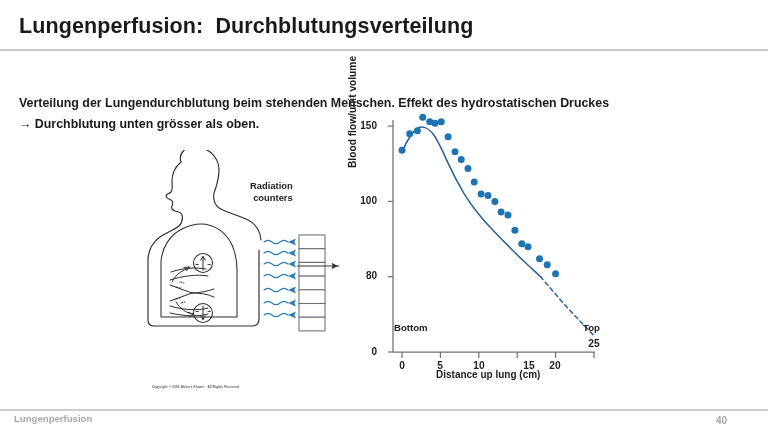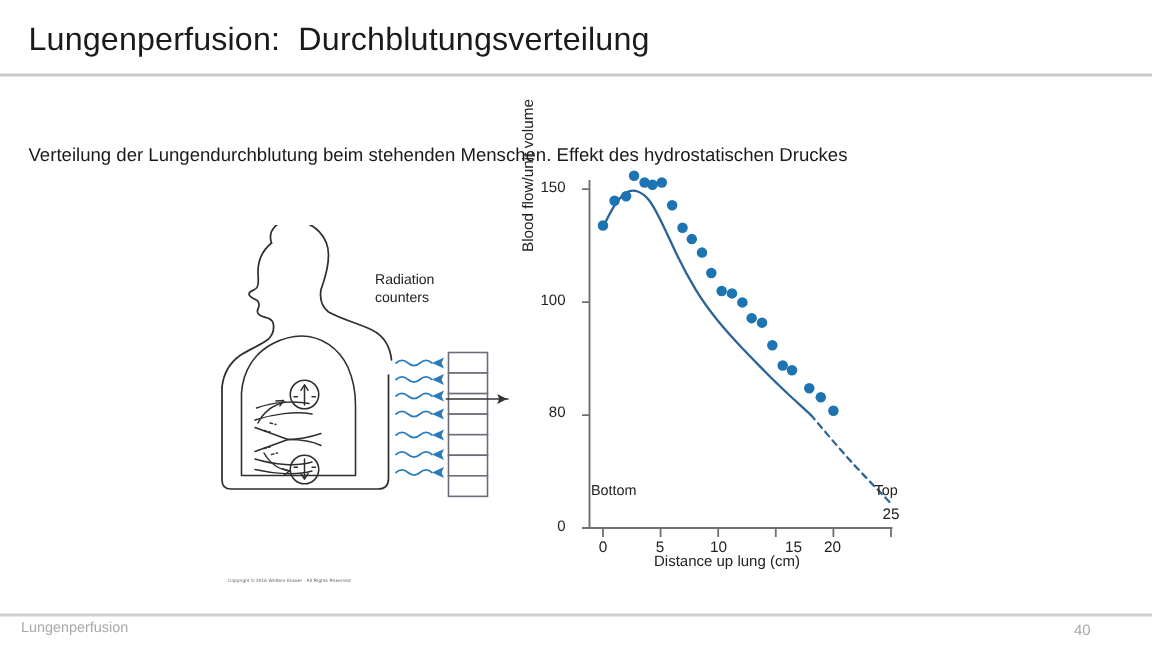--- a/index.html
+++ b/index.html
@@ -6,20 +6,21 @@
   html, body {
     width: 768px; height: 432px;
     background: #ffffff;
     font-family: "Liberation Sans", sans-serif;
     overflow: hidden;
   }
   .slide {
     position: relative;
     width: 631px; height: 432px;
     background: #ffffff;
+    font-weight: bold;
   }
 
   
   .title {
     position: absolute;
     left: 19px; top: 14px;
     font-size: 21.5px;
     color: #1a1a1a;
     letter-spacing: 0.1px;
     white-space: pre;
@@ -57,20 +58,21 @@
     letter-spacing: 0.12px;
     white-space: nowrap;
     transform-origin: left top;
   }
   .rad-label {
     position: absolute;
     left: 250px; top: 180px;
     font-size: 9.4px;
     color: #222;
     line-height: 11.6px;
+    text-align: right;
   }
 
   
   .chart {
     position: absolute;
     left: 345px; top: 112px;
     width: 280px; height: 275px;
   }
   .ylabel {
     position: absolute;
@@ -138,20 +140,21 @@
 </head>
 <body>
 
 <div class="slide">
 
   <div class="title">Lungenperfusion:  Durchblutungsverteilung</div>
   <div class="title-rule"></div>
 
   <div class="body-text">
     <div>Verteilung der Lungendurchblutung beim stehenden Menschen. Effekt des hydrostatischen Druckes</div>
+    <div class="body-line2">→ Durchblutung unten grösser als oben.</div>
   </div>
 
   <svg class="diagram" viewBox="0 0 205 200">
     <g fill="none" stroke="#2e2e2e" stroke-width="1.15" stroke-linejoin="round" stroke-linecap="round">
 
       <path d="M41 12 C38 3 46 -4 56 -3 C70 -2 79 8 79 20 C79 30 76 37 74 43
                C73 49 74 54 79 58 C88 63 100 66 108 70 C116 74 120 80 121 90"></path>
       <path d="M41 12 C35 17 32 24 32 31 C32 36 33 40 31 42 C29 44 26 44 26 46
                C26 48 29 49 31 50 C33 51 33 54 32 56 C31 58 32 60 35 61
                C38 62 41 62 42 65 C43 69 42 73 39 76 C34 80 26 83 20 87

